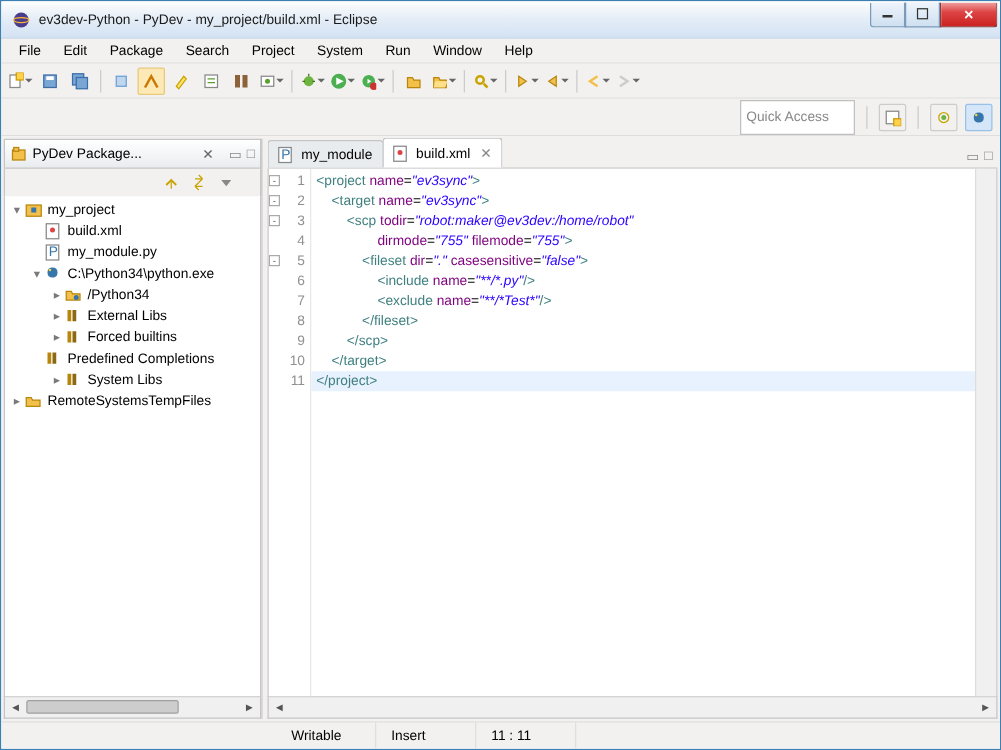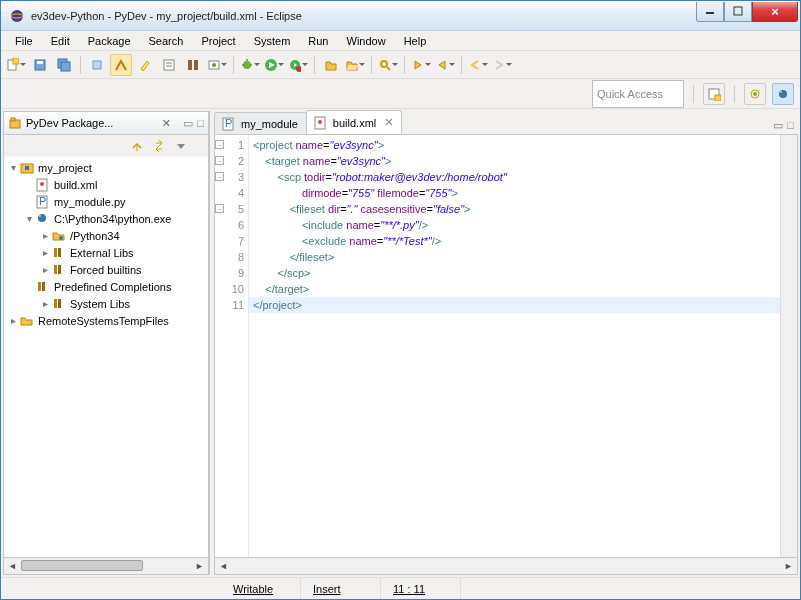--- a/index.html
+++ b/index.html
@@ -55,21 +55,21 @@
 .code{flex:1;font-family:Consolas,monospace;font-size:12px;line-height:16px;padding:2px 0 0 4px;position:relative;white-space:pre;}
 .code .ln{height:16px;}
 .code .hl{background:#e8f2fe;position:absolute;left:0;right:0;height:16px;}
 .t-tag{color:#3f7f7f;}
 .t-attr{color:#7f007f;}
 .t-str{color:#2a00ff;font-style:italic;}
 .evscroll{width:17px;background:#f0f0f0;border-left:1px solid #ddd;}
 .ehscroll{height:17px;background:#f0f0f0;border:1px solid #c5c5c5;border-top:none;display:flex;}
 .ehscroll .ar{width:17px;display:flex;align-items:center;justify-content:center;color:#555;font-size:9px;}
 
-.statusbar{height:22px;background:#f2f1f0;border-top:1px solid #dedede;display:flex;align-items:center;text-decoration:underline;}
+.statusbar{height:22px;background:#f2f1f0;border-top:1px solid #dedede;display:flex;align-items:center;}
 .statusbar .cell{padding:0 12px;border-right:1px solid #dedede;height:100%;display:flex;align-items:center;min-width:80px;}
 .statusbar .spacer{width:220px;}
 svg{display:block;}
 </style>
 </head>
 <body>
 
 <div class="titlebar">
   <span class="icon">
     <svg width="16" height="16">

